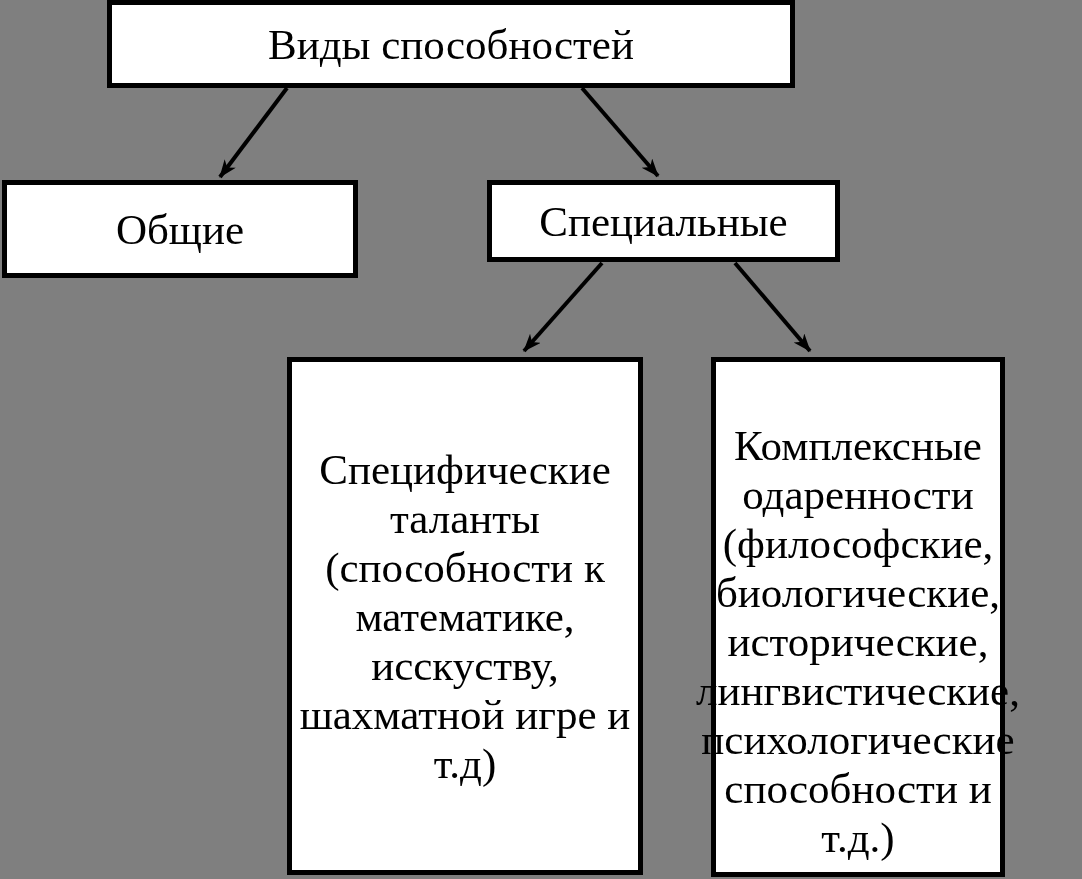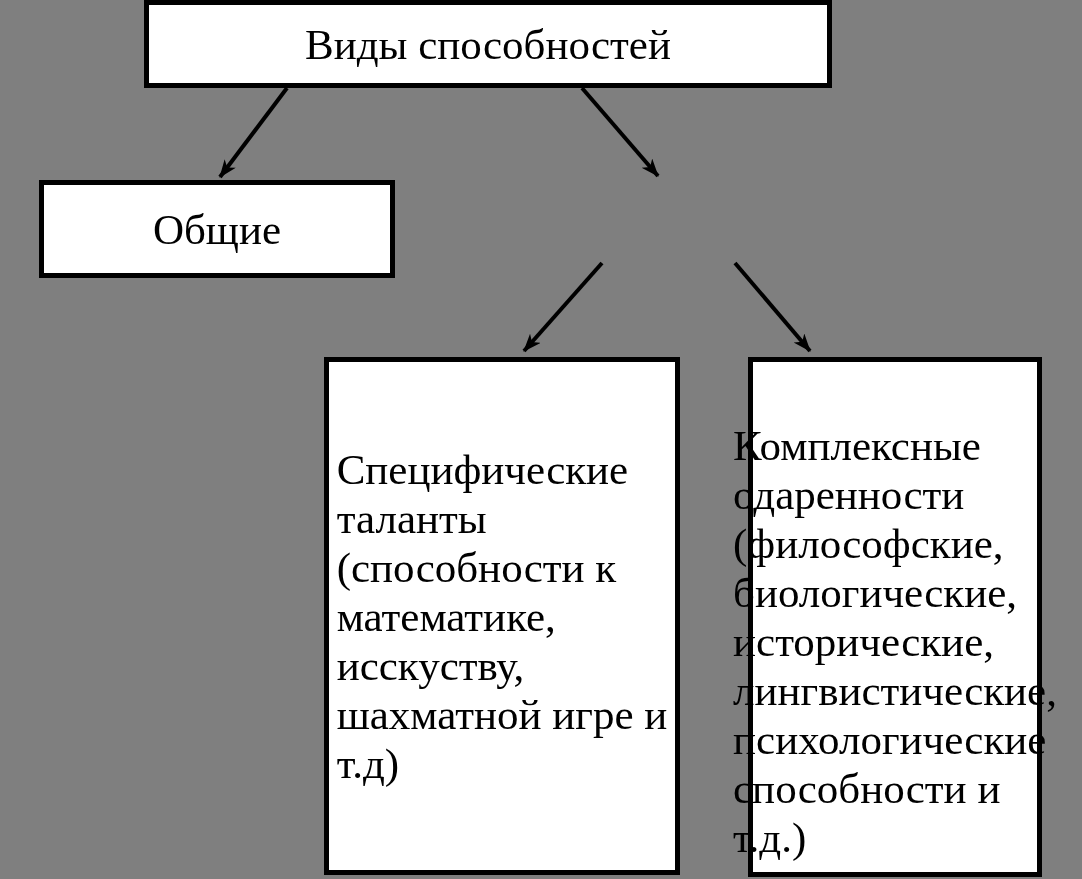--- a/index.html
+++ b/index.html
@@ -25,21 +25,21 @@
     pointer-events: none;
   }
   .node {
     position: absolute;
     box-sizing: border-box;
     background: var(--box_fill, #ffffff);
     border: 5px solid var(--box_border, #000000);
     display: flex;
     align-items: center;
     justify-content: center;
-    margin-left: 37px;
+    text-align: center;
   }
   .node .label {
     font-size: 43px;
     line-height: 49px;
     white-space: pre-line;
   }
   .node-root    { left: 107px; top: 0px;   width: 688px; height: 88px; }
   .node-general { left: 2px;   top: 180px; width: 356px; height: 98px; }
   .node-special { left: 487px; top: 180px; width: 353px; height: 82px; }
   .node-specific { left: 287px; top: 357px; width: 356px; height: 518px; }
@@ -63,20 +63,23 @@
   </svg>
 
   <div class="node node-root">
     <span class="label">Виды способностей</span>
   </div>
 
   <div class="node node-general">
     <span class="label">Общие</span>
   </div>
 
+  <div class="node node-special">
+    <span class="label">Специальные</span>
+  </div>
 
   <div class="node node-specific">
     <span class="label">Специфические
 таланты
 (способности к
 математике,
 исскуству,
 шахматной игре и
 т.д)</span>
   </div>

